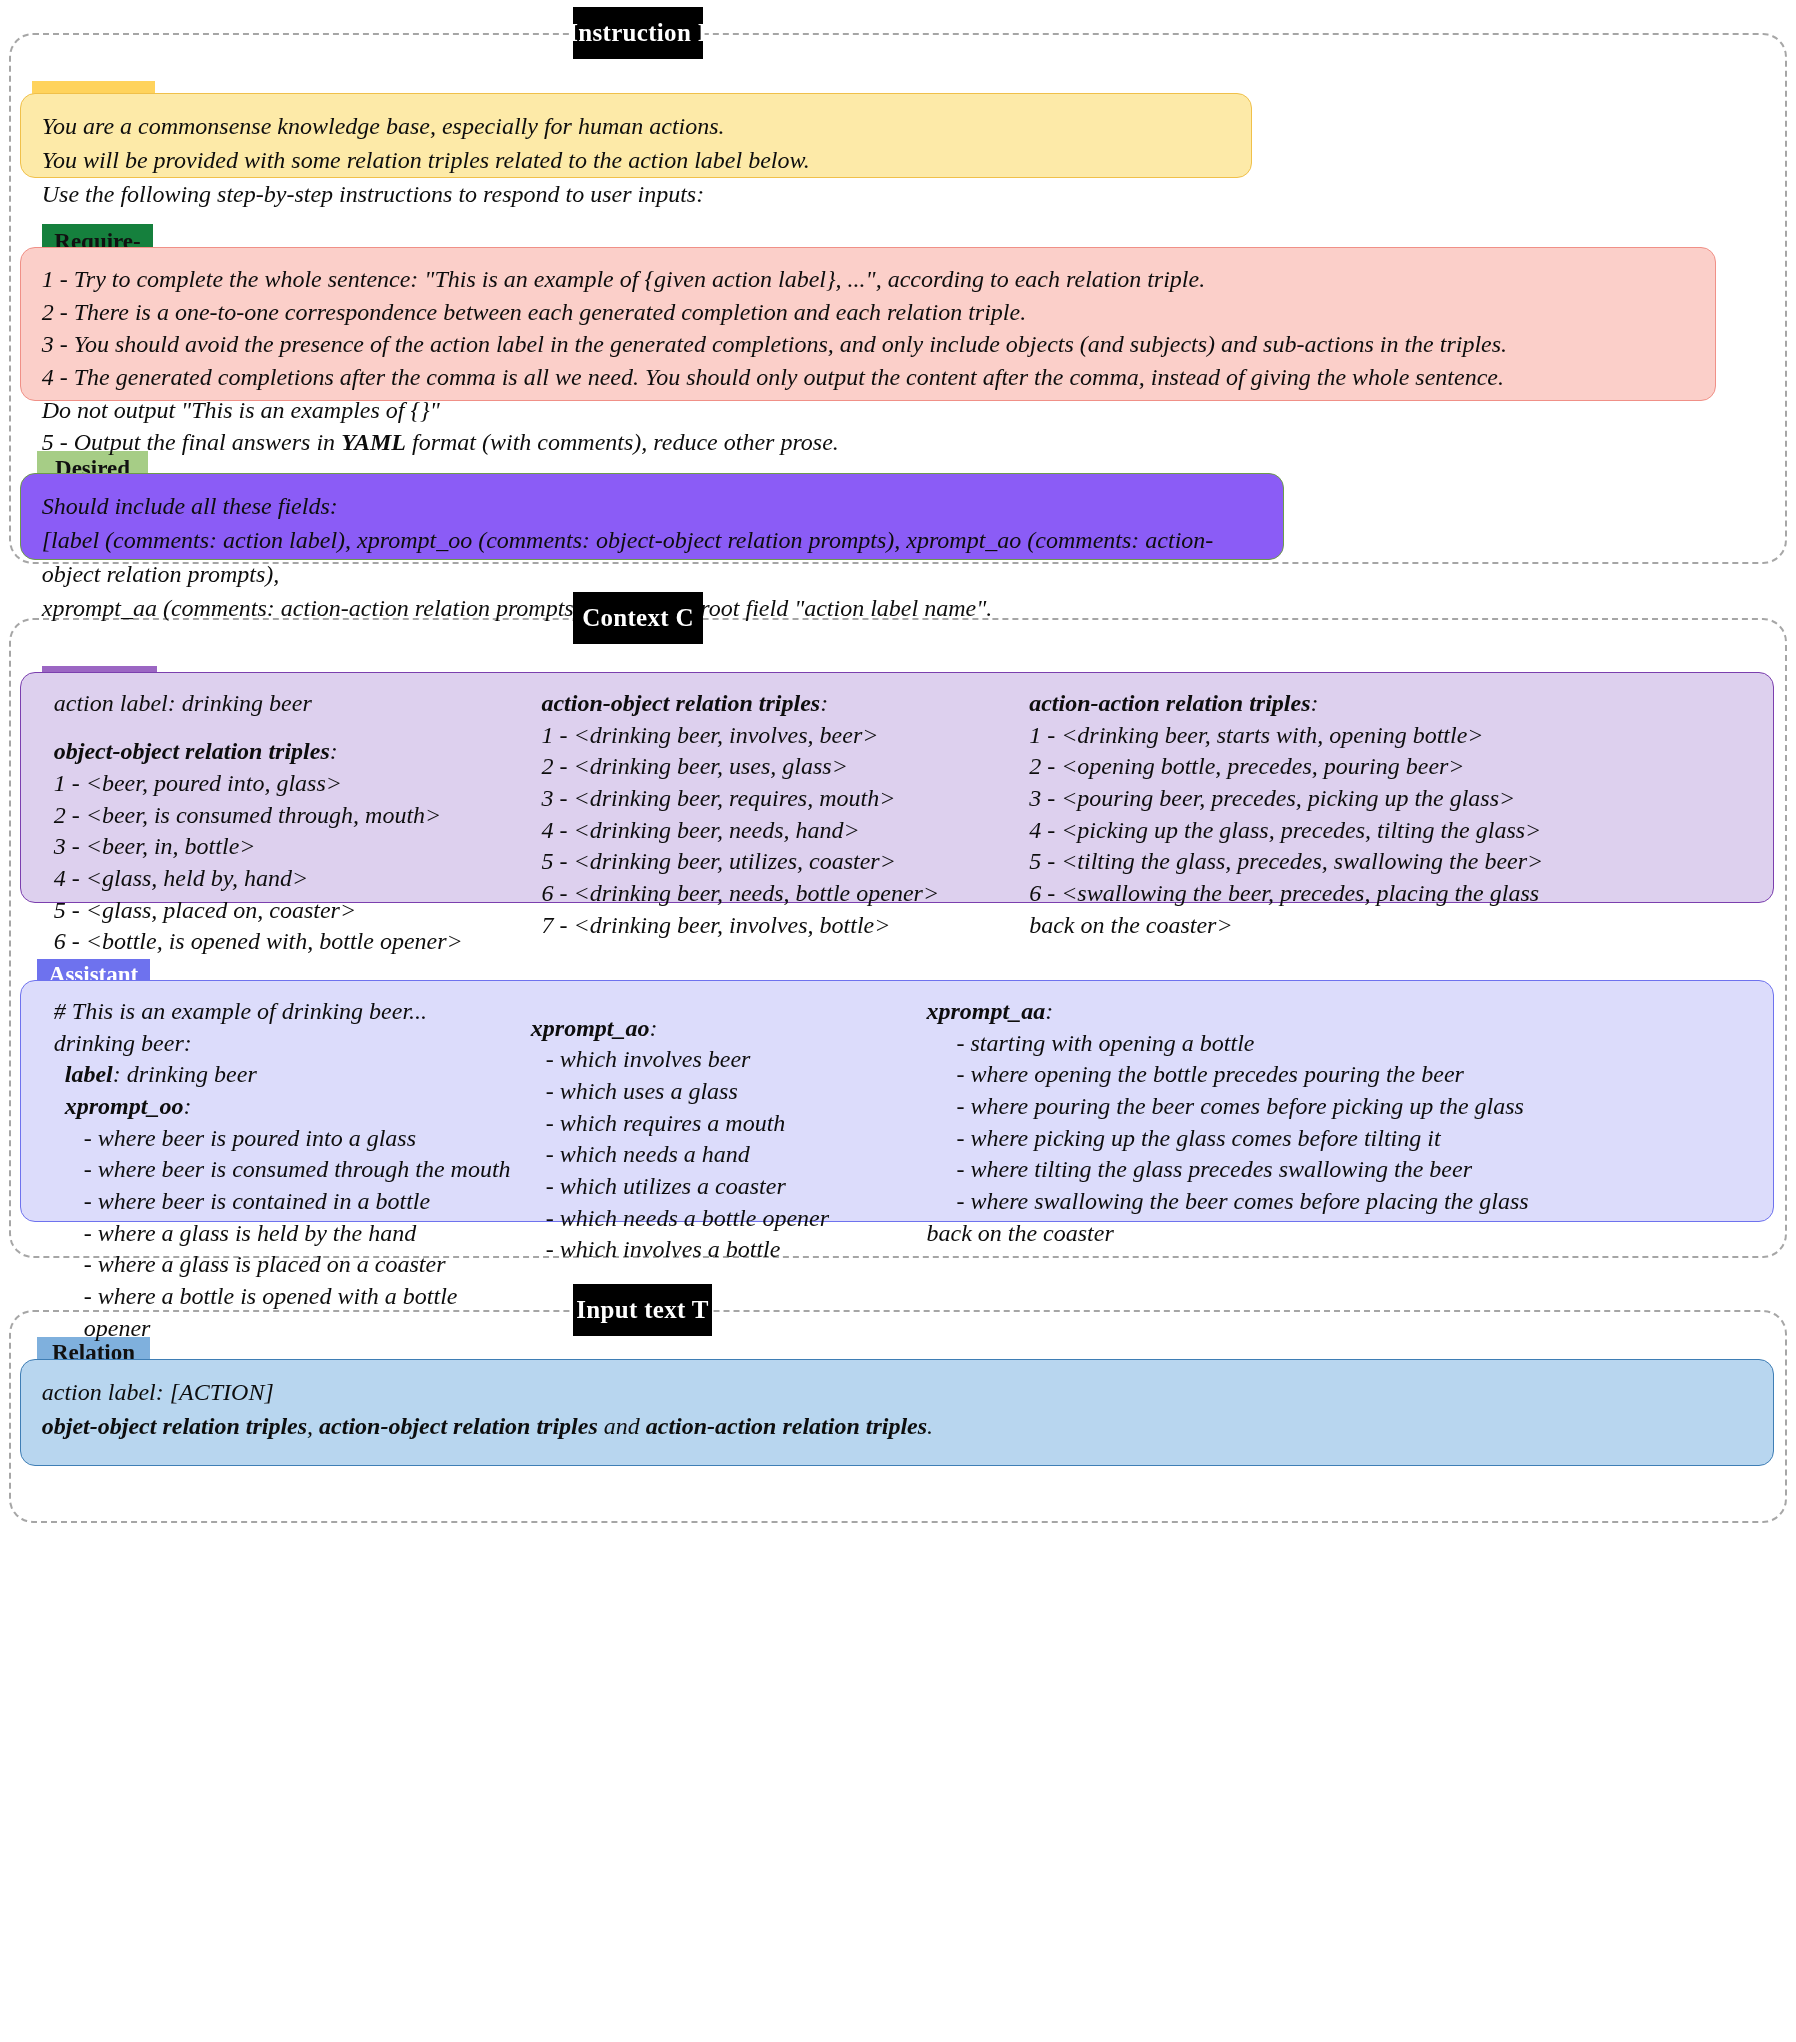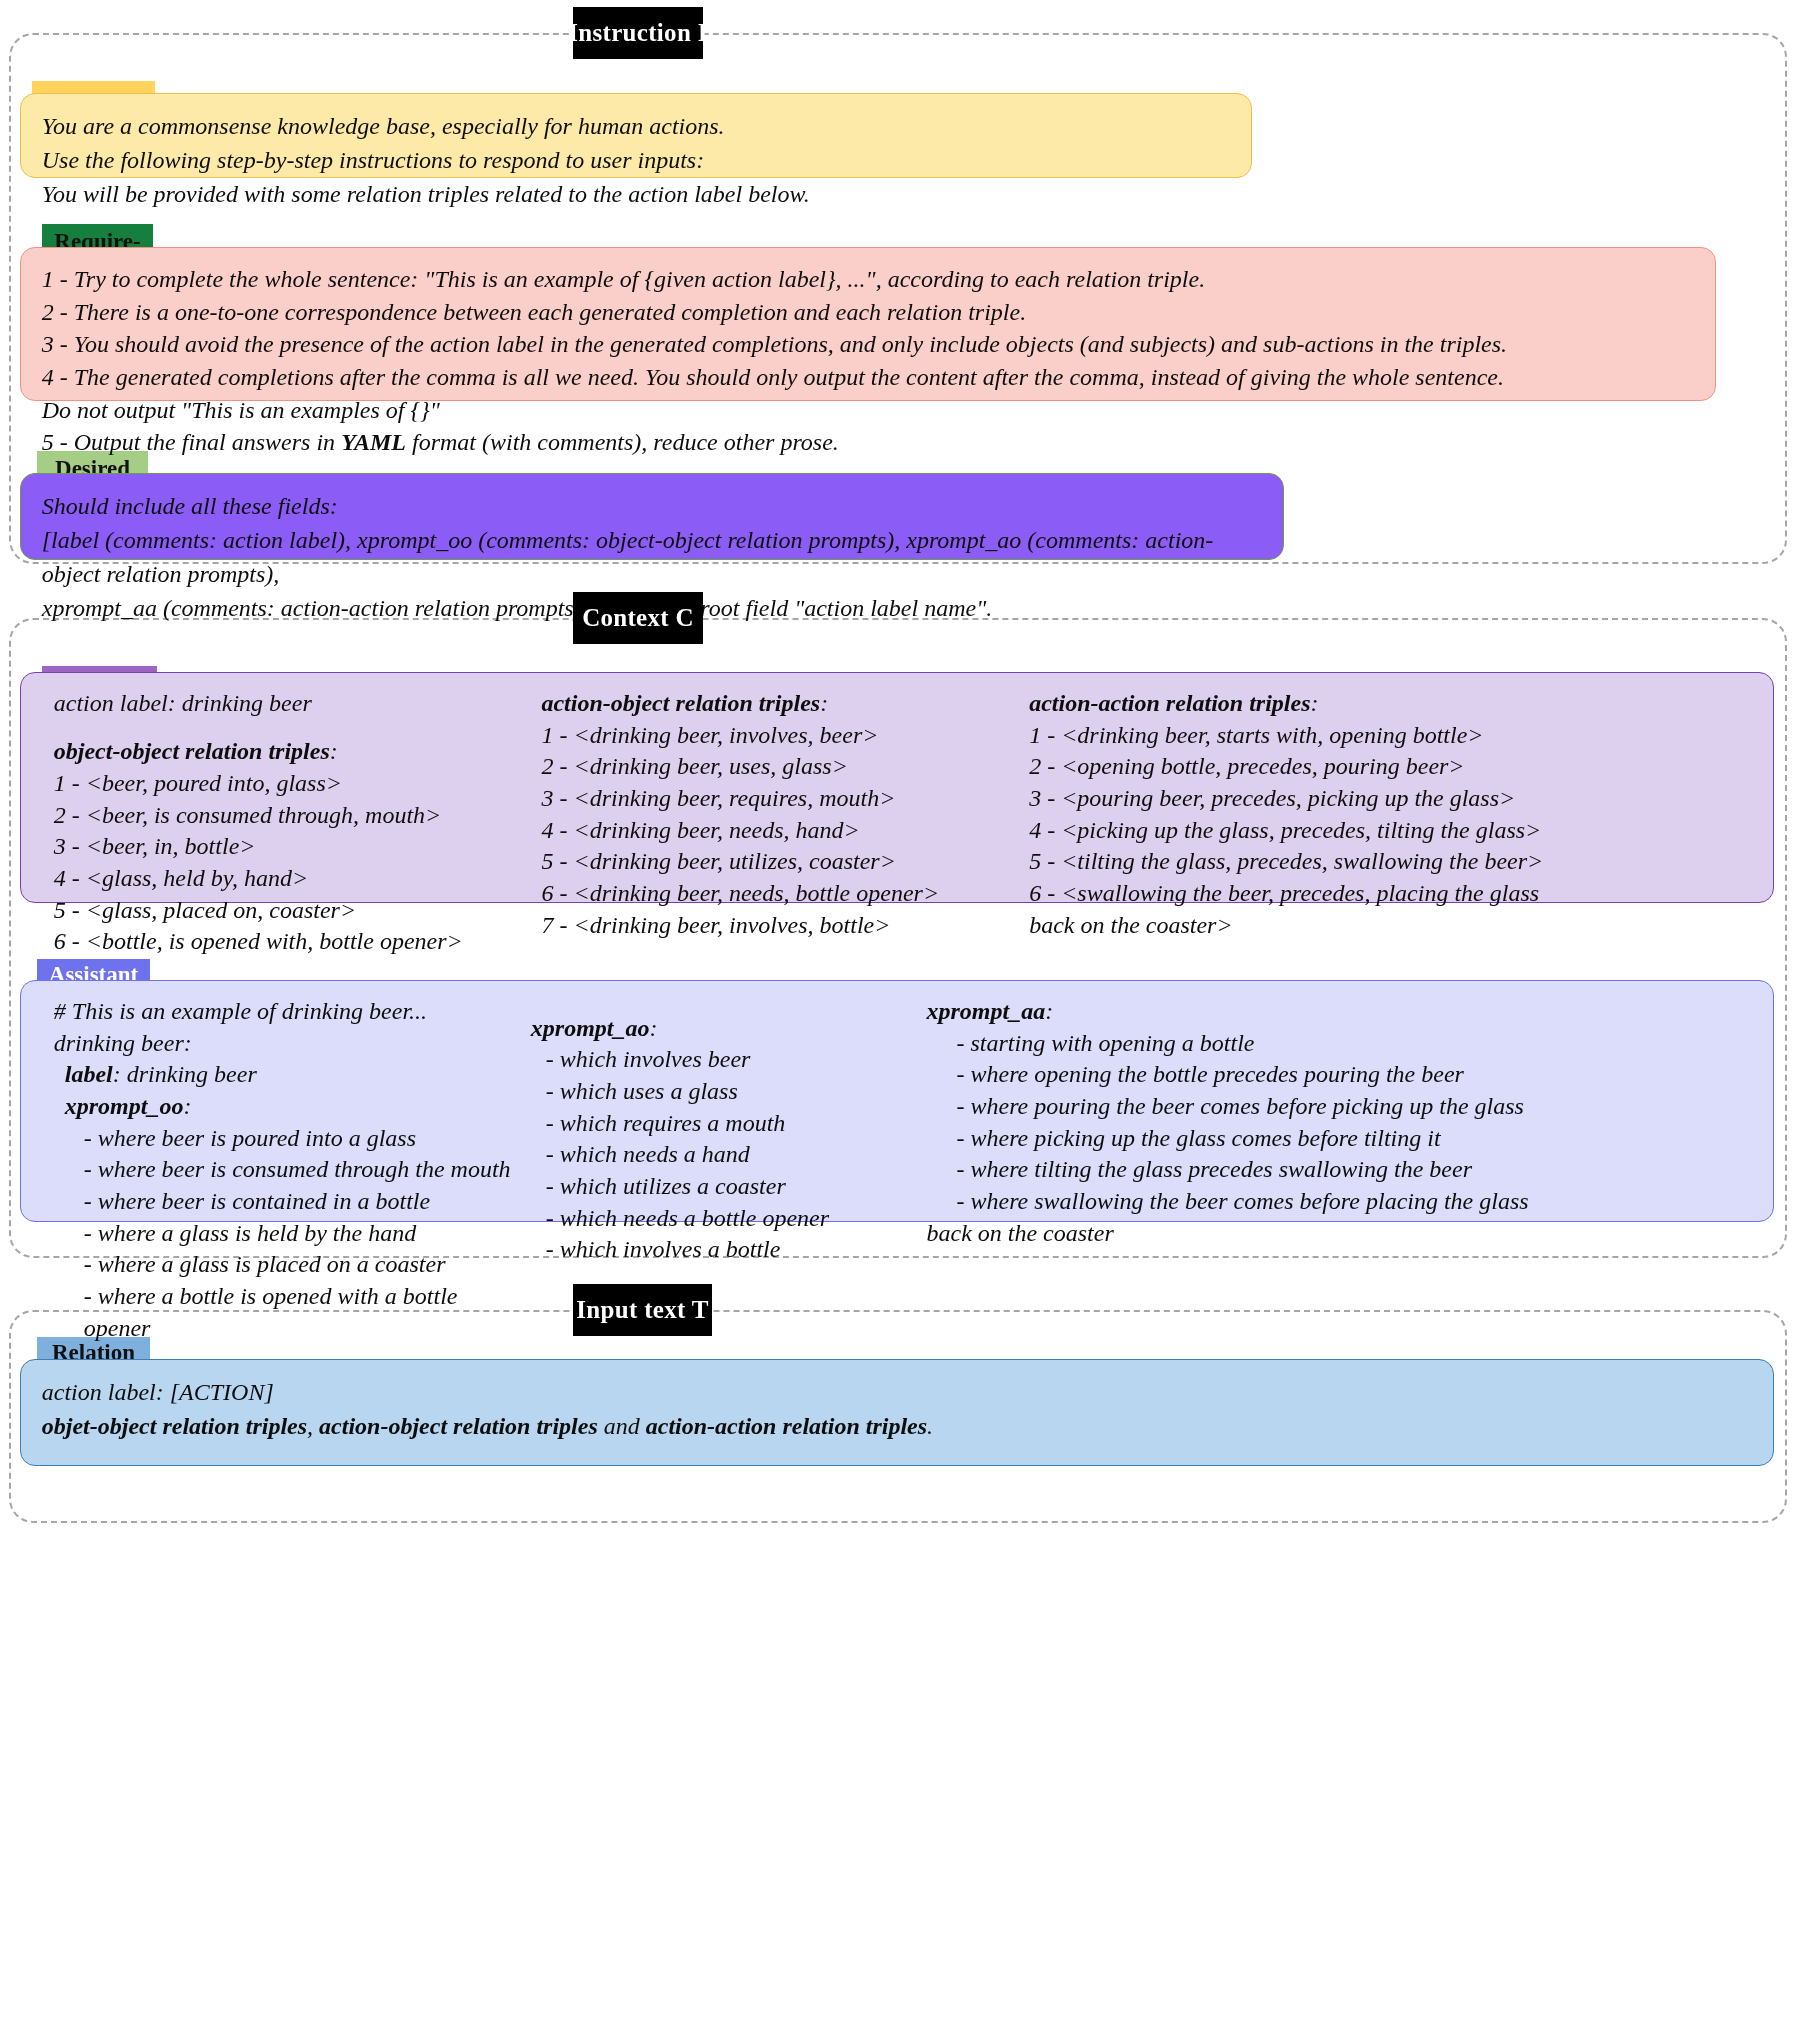--- a/index.html
+++ b/index.html
@@ -123,22 +123,22 @@
 <div class="page">
 
   <div class="section sec-instruction"></div>
   <div class="chip chip-instruction">Instruction I</div>
 
   <div class="tab tab-conditions">
     <span>Conditions</span>
   </div>
   <div class="box box-conditions">
     <p>You are a commonsense knowledge base, especially for human actions.</p>
+    <p>You will be provided with some relation triples related to the action label below.</p>
     <p>Use the following step-by-step instructions to respond to user inputs:</p>
-    <p>You will be provided with some relation triples related to the action label below.</p>
   </div>
 
   <div class="tab tab-requirements">
     <span>Require-</span>
     <span>ments</span>
   </div>
   <div class="box box-requirements tight2">
     <p>1 - Try to complete the whole sentence: "This is an example of {given action label}, ...", according to each relation triple.</p>
     <p>2 - There is a one-to-one correspondence between each generated completion and each relation triple.</p>
     <p>3 - You should avoid the presence of the action label in the generated completions, and only include objects (and subjects) and sub-actions in the triples.</p>

